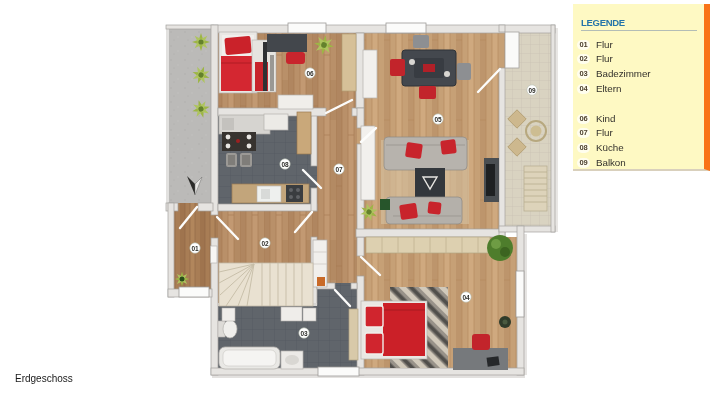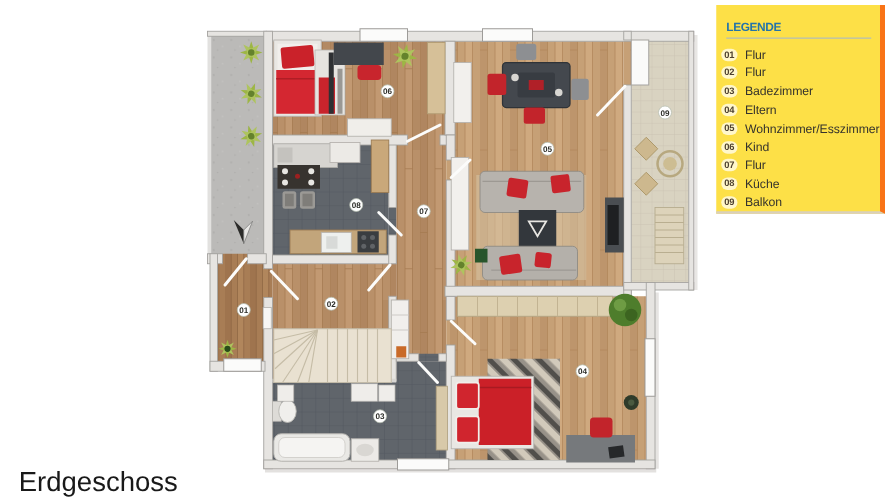--- a/index.html
+++ b/index.html
@@ -1,23 +1,23 @@
 <!DOCTYPE html>
 <html><head>
 <meta charset="utf-8">
 <style>
 html,body{margin:0;padding:0;width:711px;height:400px;background:#ffffff;font-family:"Liberation Sans",sans-serif;overflow:hidden}
 #stage{position:relative;width:711px;height:400px}
 svg{position:absolute;left:0;top:0}
-.legend{position:absolute;left:573px;top:4px;width:131px;height:165px;background:#fde047;border-right:4px solid #f97316;border-bottom:2px solid #d9d0bc}
+.legend{position:absolute;left:573px;top:4px;width:131px;height:165px;background:#fef9c3;border-right:6px solid #f97316;border-bottom:2px solid #d9d0bc}
 .legend h1{margin:0;position:absolute;left:8px;top:13px;font-size:9.5px;font-weight:bold;color:#2474aa;letter-spacing:-.3px}
 .legend .rule{position:absolute;left:8px;top:26px;width:116px;height:1px;background:#b3bdb6}
 .lrow{position:absolute;left:4px;height:14px;font-size:9.8px;color:#34322d;white-space:nowrap;letter-spacing:-.05px}
 .lnum{display:inline-block;width:13px;height:10px;line-height:10px;background:rgba(255,255,255,.72);border-radius:5px;font-size:7.5px;font-weight:bold;color:#4e4130;text-align:center;vertical-align:1px;margin-right:6px}
-.title{position:absolute;left:15px;top:372.5px;font-size:22px;color:#191919}
+.title{position:absolute;left:15px;top:372.5px;font-size:10px;color:#191919}
 </style>
 </head>
 <body>
 <div id="stage">
 <svg width="711" height="400" viewBox="0 0 711 400">
 <defs>
 <pattern id="woodA" width="24" height="80" patternUnits="userSpaceOnUse">
  <rect width="24" height="80" fill="#b99069"></rect>
  <rect x="0" width="6" height="80" fill="#b08660"></rect>
  <rect x="12" width="6" height="80" fill="#c29972"></rect>
@@ -487,21 +487,20 @@
 
 <div class="legend">
 
 <h1>LEGENDE</h1>
 <div class="rule"></div>
 
 <div class="lrow" style="top:34.5px"><span class="lnum">01</span>Flur</div>
 <div class="lrow" style="top:49.3px"><span class="lnum">02</span>Flur</div>
 <div class="lrow" style="top:64.1px"><span class="lnum">03</span>Badezimmer</div>
 <div class="lrow" style="top:78.9px"><span class="lnum">04</span>Eltern</div>
-<div class="lrow" style="top:93.7px"><span class="lnum">05</span>Wohnzimmer/Esszimmer</div>
 <div class="lrow" style="top:108.5px"><span class="lnum">06</span>Kind</div>
 <div class="lrow" style="top:123.3px"><span class="lnum">07</span>Flur</div>
 <div class="lrow" style="top:138.1px"><span class="lnum">08</span>Küche</div>
 <div class="lrow" style="top:152.9px"><span class="lnum">09</span>Balkon</div>
 </div>
 
 <div class="title">Erdgeschoss</div>
 </div>
 
 </body></html>

